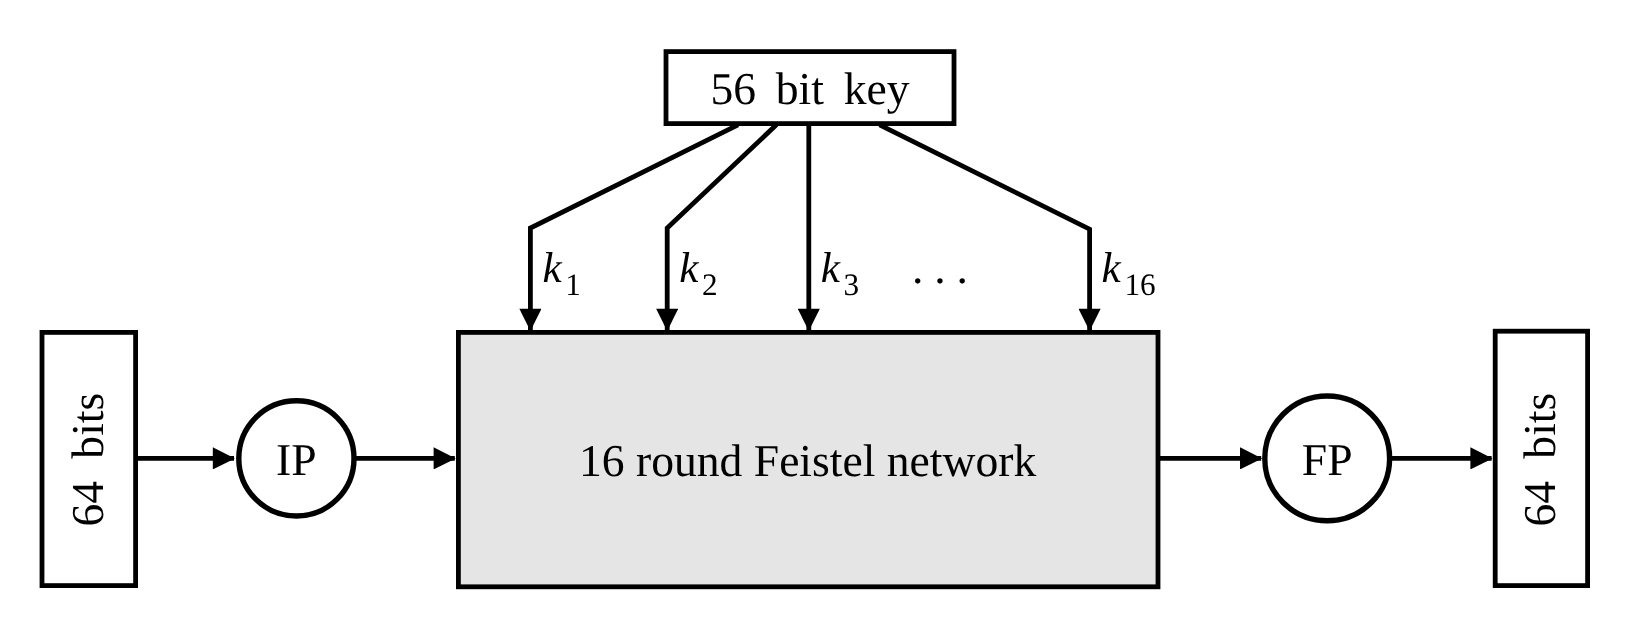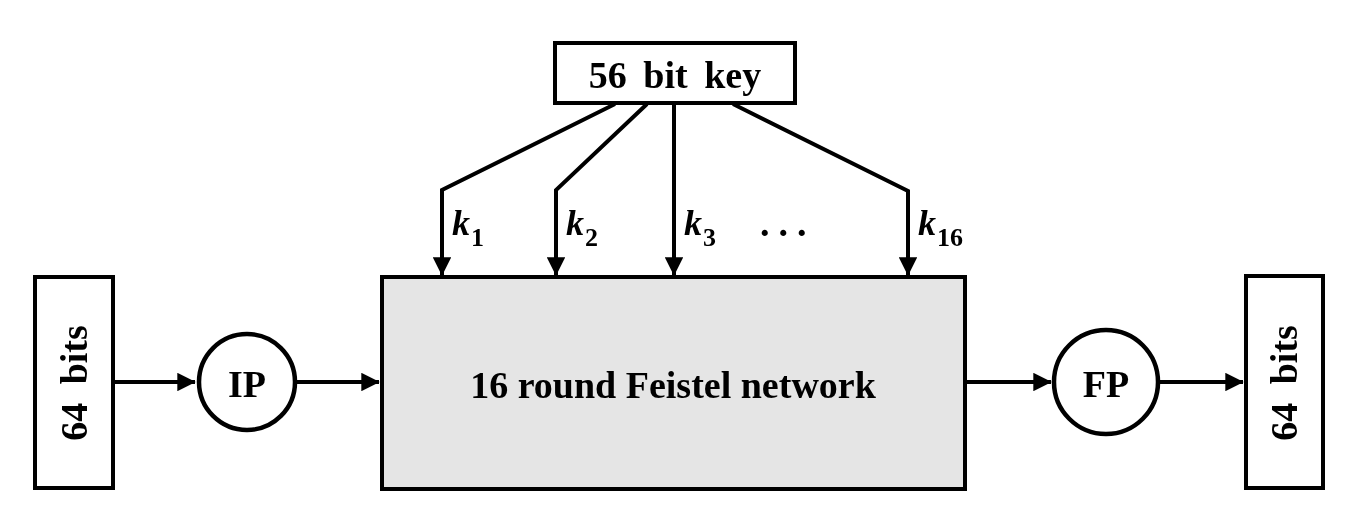--- a/index.html
+++ b/index.html
@@ -6,21 +6,20 @@
     margin: 0;
     padding: 0;
     background: #ffffff;
   }
   .stage {
     position: relative;
     width: 1372px;
     height: 494px;
     background: #ffffff;
     overflow: hidden;
-    font-weight: bold;
   }
   svg text {
     font-family: "Liberation Serif", "DejaVu Serif", serif;
     fill: #000000;
   }
   .box-label      { font-size: 38px; }
   .key-box-label  { font-size: 38px; word-spacing: 7px; }
   .bits-label     { font-size: 38px; word-spacing: 9px; }
   .node-label     { font-size: 38px; }
   .k-base         { font-size: 36px; font-style: italic; }

